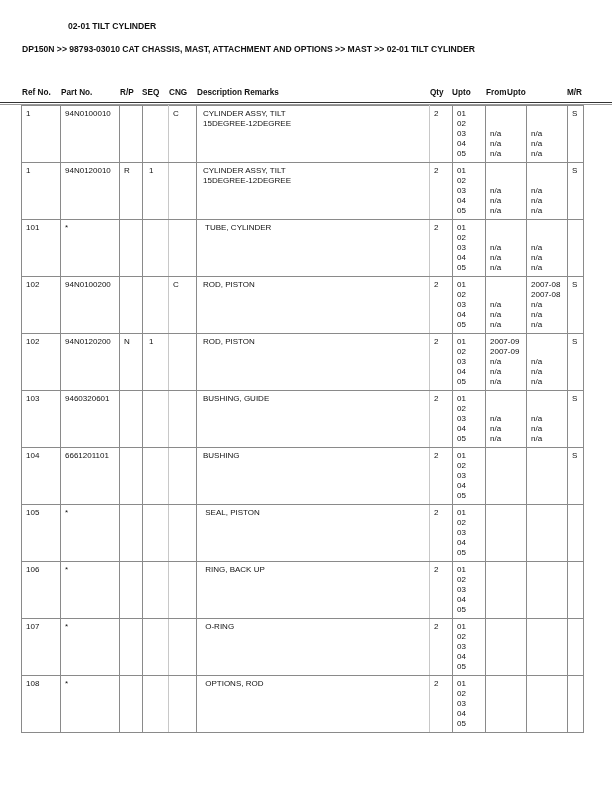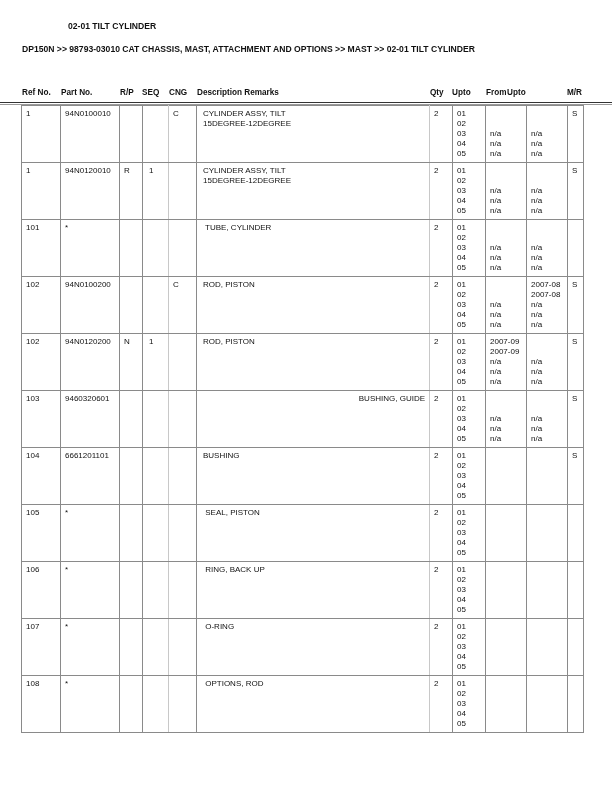--- a/index.html
+++ b/index.html
@@ -230,21 +230,21 @@
     <td>S</td>
   </tr>
 
   <tr>
     <td>103</td>
     <td>9460320601</td>
     <td></td>
     <td class="light"></td>
     <td></td>
     <td class="light desc">
-      <div style="white-space: pre; text-align: right;">BUSHING, GUIDE</div>
+      <div style="white-space: pre;">BUSHING, GUIDE</div>
       <div style="white-space: pre;"></div>
     </td>
     <td>2</td>
     <td class="stack">
           <div>01</div>
           <div>02</div>
           <div>03</div>
           <div>04</div>
           <div>05</div>
         </td>

